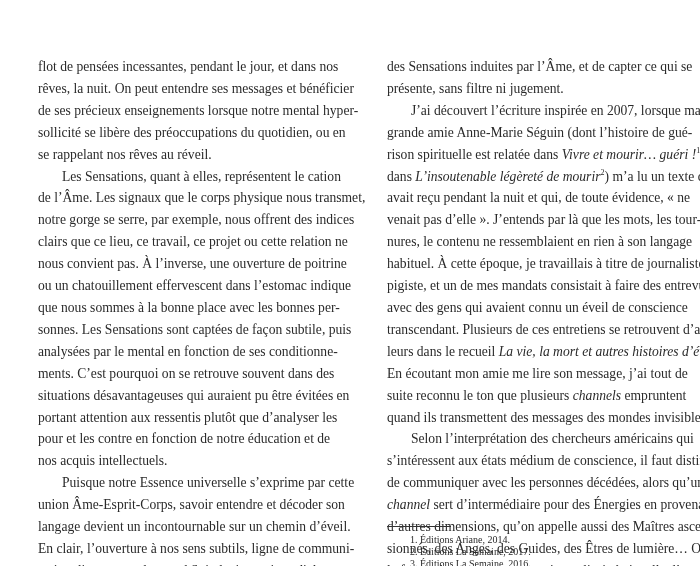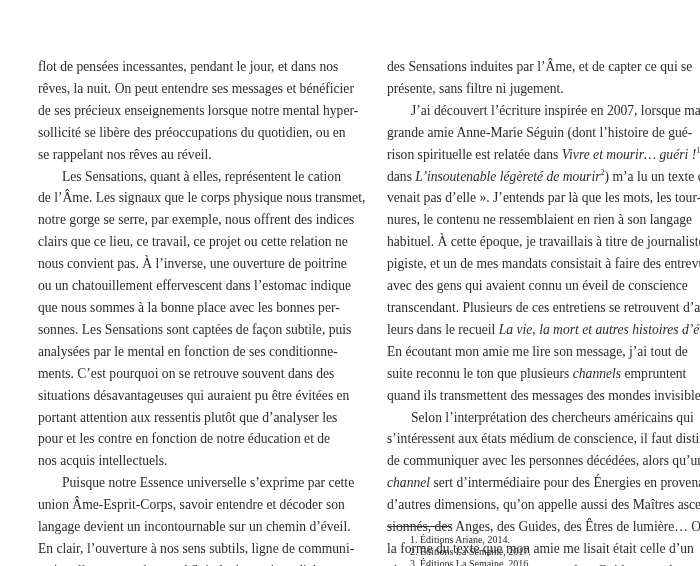--- a/index.html
+++ b/index.html
@@ -67,20 +67,21 @@
   <div class="text">
     <p>
       <span class="line">des Sensations induites par l’Âme, et de capter ce qui se</span>
       <span class="line last">présente, sans filtre ni jugement.</span>
     </p>
     <p>
       <span class="line" style="padding-left:24px">J’ai découvert l’écriture inspirée en 2007, lorsque ma</span>
       <span class="line">grande amie Anne-Marie Séguin (dont l’histoire de gué-</span>
       <span class="line"><span>rison spirituelle est relatée dans </span><i>Vivre et mourir… guéri !</i><sup>1</sup></span>
       <span class="line"><span>dans </span><i>L’insoutenable légèreté de mourir</i><sup>2</sup><span>) m’a lu un texte qu’elle</span></span>
+      <span class="line">avait reçu pendant la nuit et qui, de toute évidence, « ne</span>
       <span class="line">venait pas d’elle ». J’entends par là que les mots, les tour-</span>
       <span class="line">nures, le contenu ne ressemblaient en rien à son langage</span>
       <span class="line">habituel. À cette époque, je travaillais à titre de journaliste</span>
       <span class="line">pigiste, et un de mes mandats consistait à faire des entrevues</span>
       <span class="line">avec des gens qui avaient connu un éveil de conscience</span>
       <span class="line">transcendant. Plusieurs de ces entretiens se retrouvent d’ail-</span>
       <span class="line"><span>leurs dans le recueil </span><i>La vie, la mort et autres histoires d’éveil</i></span>
       <span class="line">En écoutant mon amie me lire son message, j’ai tout de</span>
       <span class="line"><span>suite reconnu le ton que plusieurs </span><i>channels</i><span> empruntent</span></span>
       <span class="line last">quand ils transmettent des messages des mondes invisibles.</span>

